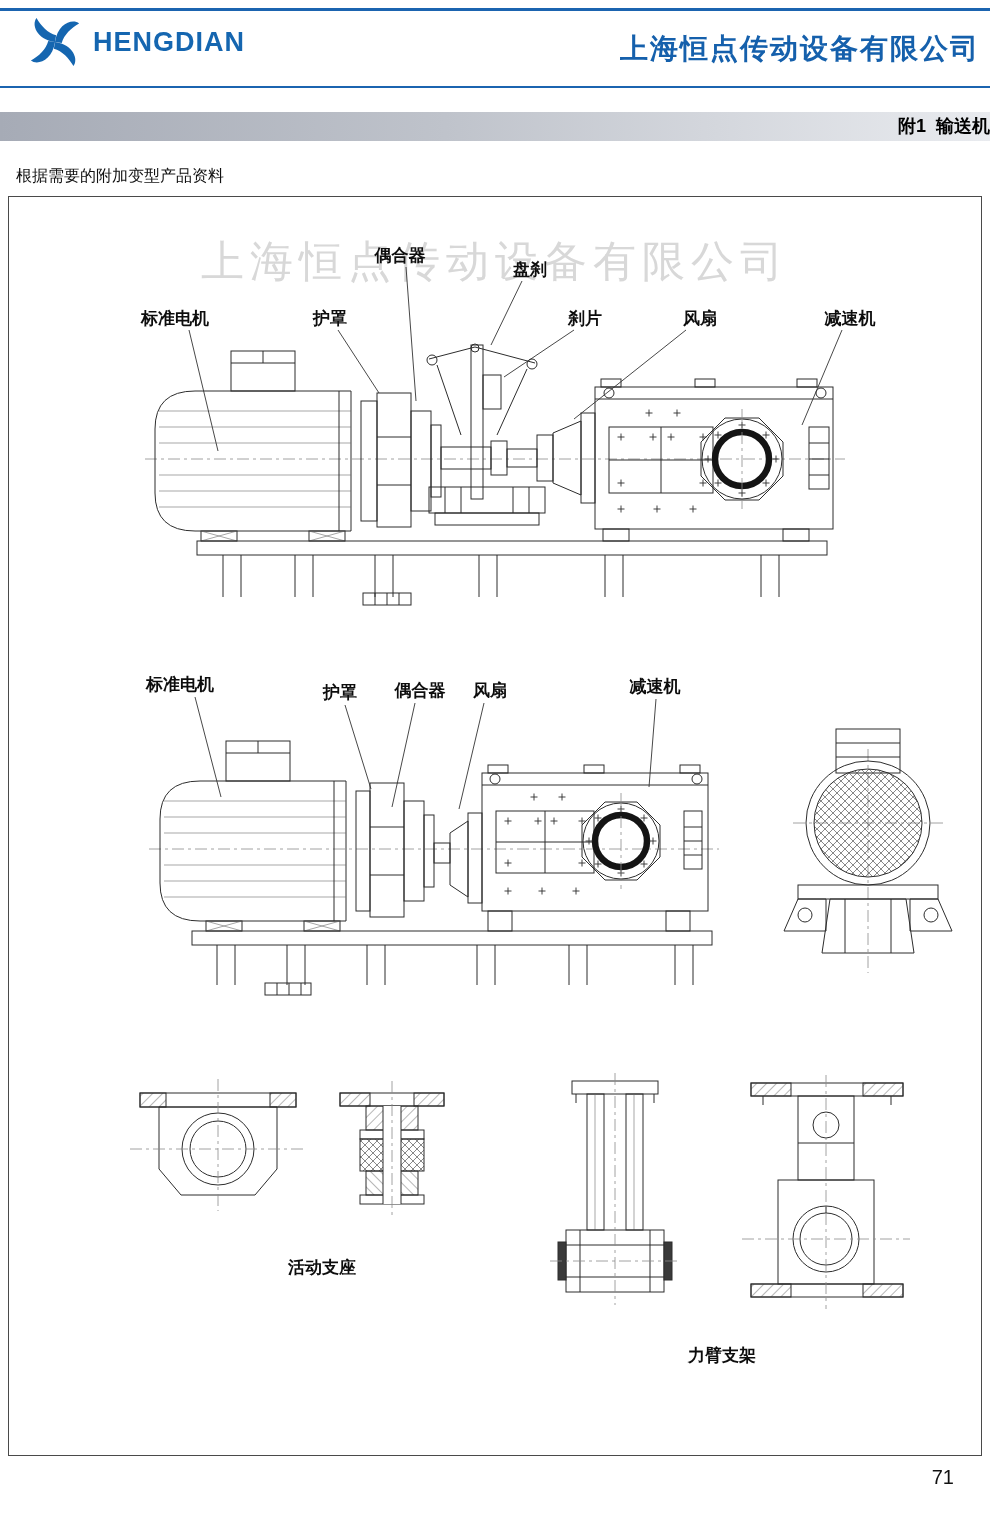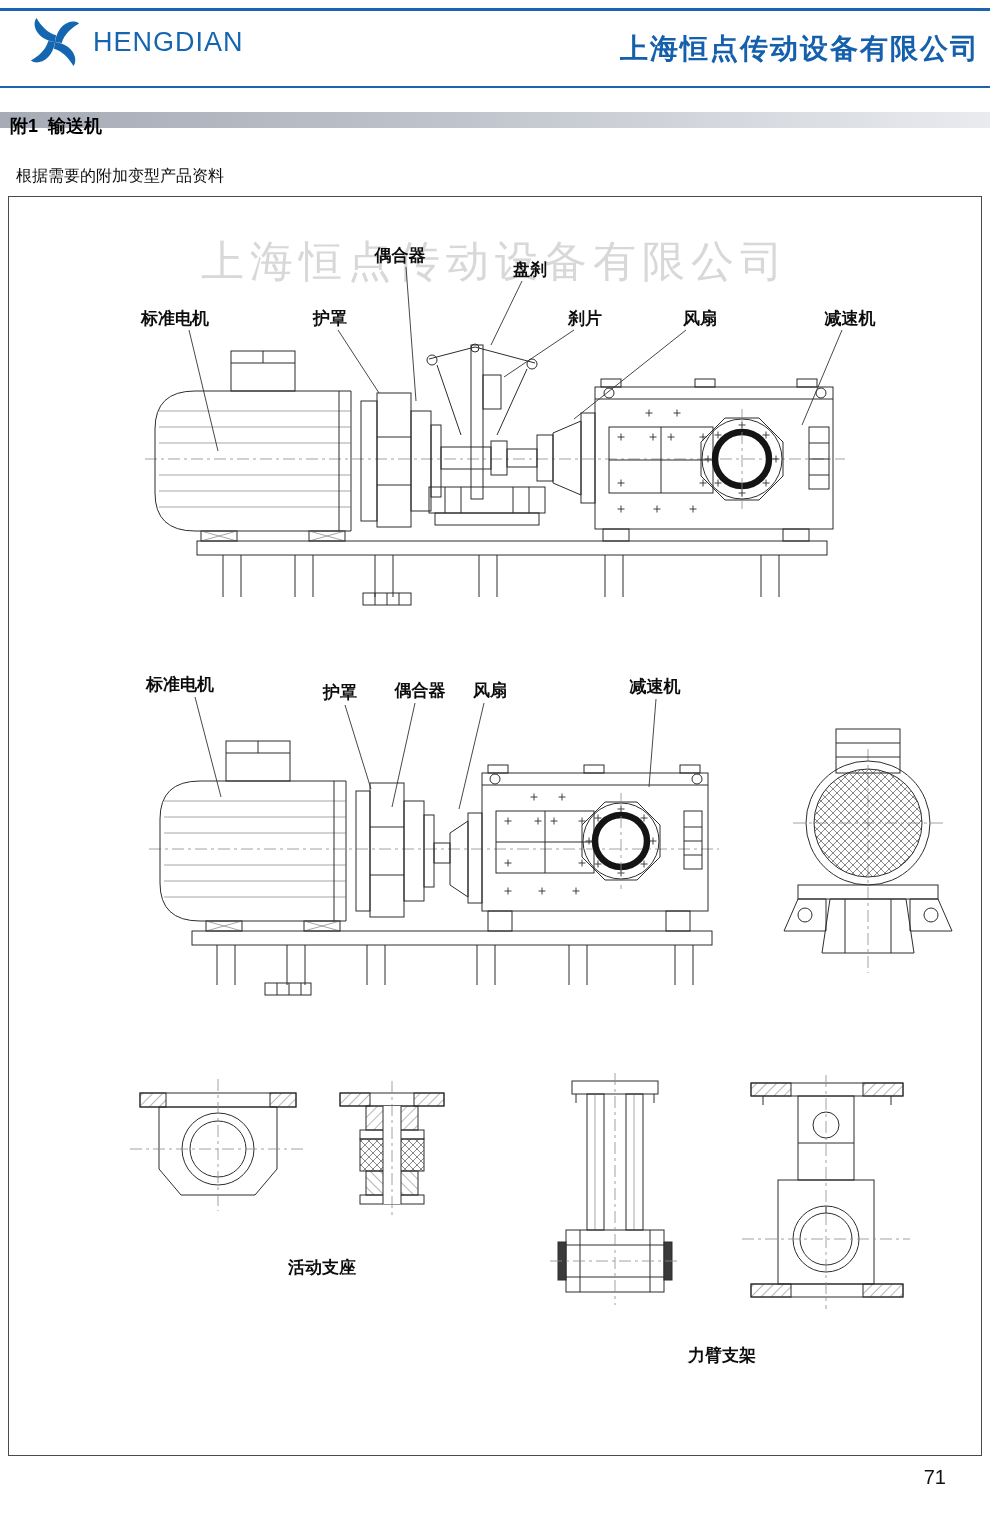--- a/index.html
+++ b/index.html
@@ -4,42 +4,42 @@
 <style>
   * { box-sizing: border-box; margin: 0; padding: 0; }
   html, body { width: 990px; height: 1513px; }
   body { background: #ffffff; font-family: "Liberation Sans", "DejaVu Sans", sans-serif; position: relative; overflow: hidden; }
 
   .hline { position: absolute; left: 0; width: 990px; }
   .hline.top { top: 8px; height: 3px; background: #1b64b0; }
   .hline.bottom { top: 86px; height: 2px; background: #1b64b0; }
 
   .logo { position: absolute; left: 26px; top: 14px; display: flex; align-items: center; gap: 9px; }
-  .logo-text { color: #1566b0; font-size: 27px; font-weight: normal; letter-spacing: 1px; }
+  .logo-text { color: #1566b0; font-size: 27px; font-weight: bold; letter-spacing: 1px; }
   .company { position: absolute; right: 10px; top: 30px; color: #1560ac; font-size: 28px; font-weight: bold;
              font-family: "Liberation Serif", "DejaVu Serif", serif; letter-spacing: 2px; }
 
-  .section-bar { position: absolute; left: 0; top: 112px; width: 990px; height: 16px;
-                 background: linear-gradient(90deg, #a6abb6 0%, #bfc3cb 45%, #e9ebef 100%); }
+  .section-bar { position: absolute; left: 0; top: 112px; width: 990px; height: 29px;
+                 background: linear-gradient(90deg, #a6abb6 0%, #bfc3cb 45%, #e9ebef 100%); text-align: right; }
   .section-title { line-height: 29px; padding-left: 10px; font-size: 18px; font-weight: bold; color: #000; white-space: pre; }
   .subtitle { position: absolute; left: 16px; top: 166px; font-size: 16px; color: #111; }
 
   .drawing-area { position: absolute; left: 8px; top: 196px; width: 974px; height: 1260px;
                   border: 1px solid #4a4a4a; background: #fff; }
   .watermark { position: absolute; top: 36px; left: 50%; transform: translateX(-50%); white-space: nowrap;
                font-size: 43px; letter-spacing: 6px; color: #d8d8d8;
                font-family: "Liberation Serif", "DejaVu Serif", serif; }
   .drawing-svg { position: absolute; left: 0; top: 0; }
 
   .lbl { font-size: 17px; font-weight: bold; fill: #0d0d0d; stroke: none; }
   .leader { stroke: #333; stroke-width: 0.9; fill: none; }
   .cl { stroke: #8a8a8a; stroke-width: 0.8; stroke-dasharray: 12 4 3 4; fill: none; }
   .thin { stroke: #6b6b6b; stroke-width: 0.6; }
 
-  .page-number { position: absolute; right: 44px; top: 1466px; font-size: 20px; color: #111; }
+  .page-number { position: absolute; right: 36px; top: 1466px; font-size: 20px; color: #111; }
 </style>
 </head>
 <body>
 
 <div class="hline top"></div>
 
 <div class="logo">
   <svg width="58" height="56" viewBox="0 0 100 100">
     <g fill="#1566b0">
       <path d="M50,50 C55,16 82,8 93,17 C79,25 66,37 62,52 Z"></path>

